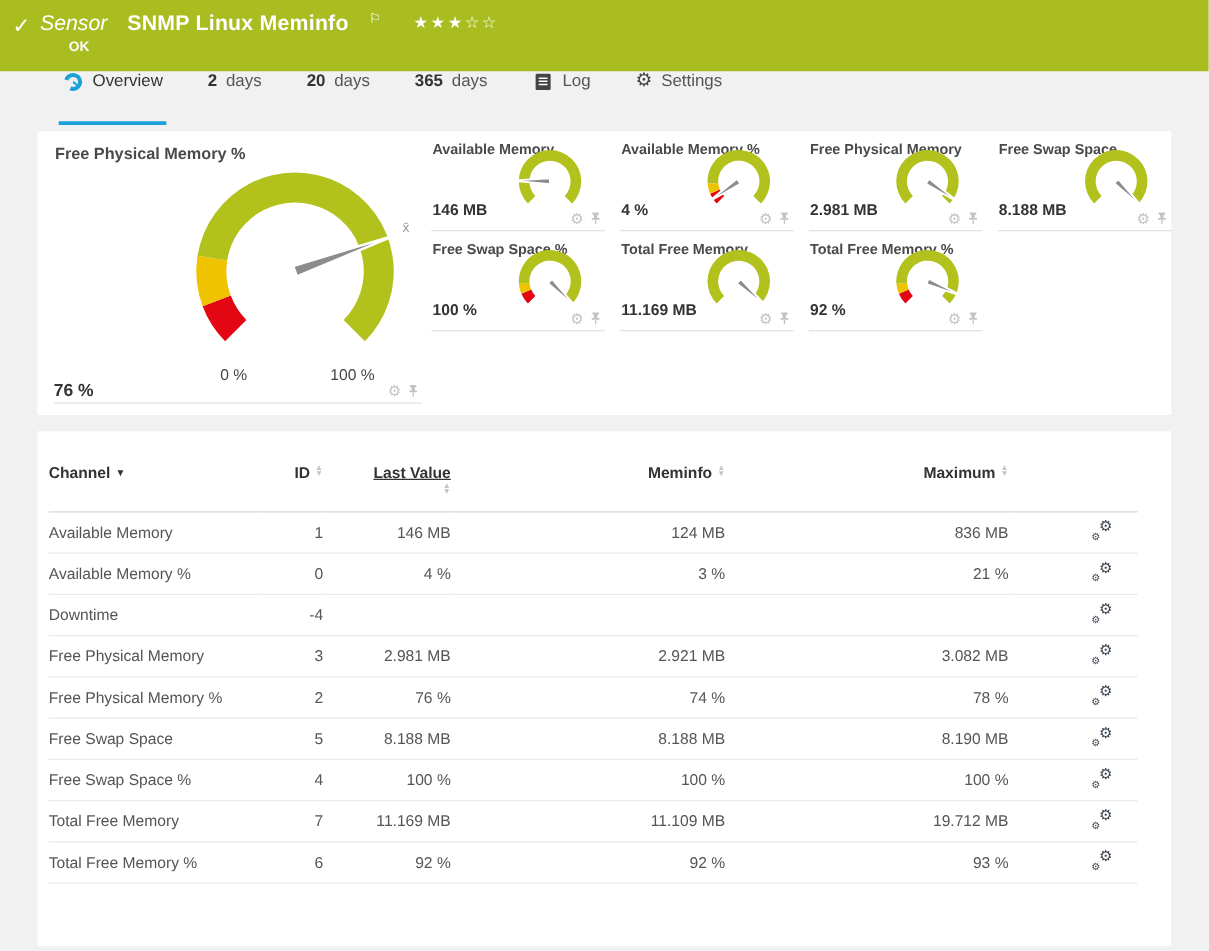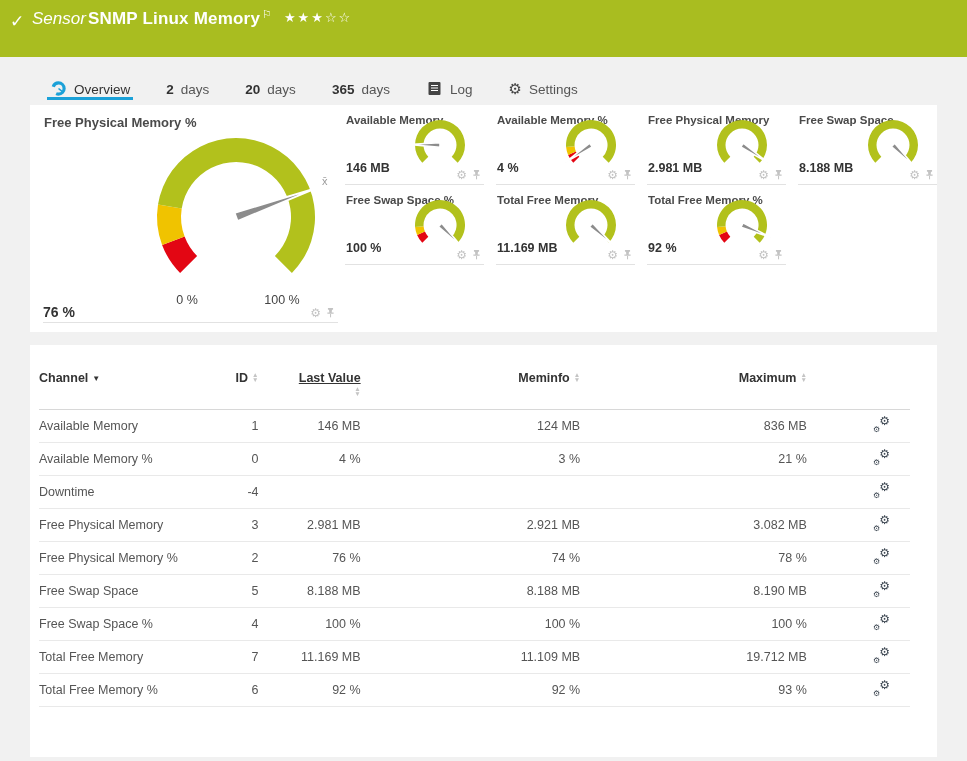--- a/index.html
+++ b/index.html
@@ -9,30 +9,30 @@
     background:#f1f1f1;
     position:relative;
     overflow:hidden;
     color:#555;
   }
   .glyph { font-family:"DejaVu Sans", sans-serif; }
 
   
   .topbar { height:57px; background:#a9bd20; color:#fff; position:relative; padding:9px 0 0 10px; }
   .topbar .check { position:absolute; left:10px; top:11px; font-size:17px; font-weight:bold; }
-  .title-line { margin-left:22px; display:flex; align-items:baseline; gap:2px; }
+  .title-line { margin-left:22px; display:flex; align-items:baseline; gap:16px; }
   .kind { font-style:italic; font-size:17px; }
   .sensor-title { font-weight:bold; font-size:17px; letter-spacing:.2px; }
   .flag { font-size:11px; position:relative; top:-6px; cursor:pointer; }
   .stars { font-size:13px; letter-spacing:2px; position:relative; top:-2px; margin-left:10px; cursor:pointer; }
   .status-line { margin-left:45px; font-size:11px; font-weight:bold; margin-top:3px; }
 
   
   .tabbar { height:43px; display:flex; align-items:stretch; padding-left:47px; }
-  .tab { display:flex; align-items:flex-end; gap:7px; font-size:13.5px; color:#555;
+  .tab { display:flex; align-items:flex-start; gap:7px; font-size:13.5px; color:#555;
          padding:0 3px; margin-right:30px; border-bottom:3px solid transparent; cursor:pointer; }
   .tab .num { font-weight:bold; color:#333; }
   .tab.active { border-bottom-color:#1ba1d8; color:#333; }
   .tab svg { display:block; }
   .tab .glyph { font-size:15px; color:#444; line-height:1; }
 
   
   .panel { background:#fff; margin:0 30px; }
   .panel-gauges { margin-top:5px; height:227px; display:flex; }
   .panel-table  { margin-top:13px; min-height:412px; padding:26px 27px 20px 9px; }
@@ -77,24 +77,25 @@
   .gears .g1 { position:absolute; right:0; top:-3px; font-size:12px; color:#3d4752; }
   .gears .g2 { position:absolute; left:0; bottom:-2px; font-size:8px; color:#3d4752; }
 </style>
 </head>
 <body>
 
 <div class="topbar" style="background: rgb(169, 189, 32);">
   <span class="check glyph">✓</span>
   <div class="title-line">
     <span class="kind">Sensor</span>
-    <span class="sensor-title">SNMP Linux Memory</span>
+    <span class="sensor-title">SNMP Linux Meminfo</span>
     <span class="flag glyph">⚐</span>
     <span class="stars glyph"><span>★★★</span><span>☆☆</span></span>
   </div>
+  <div class="status-line">OK</div>
 </div>
 
 <div class="tabbar" id="tabbar">
     <div class="tab active">
       <svg width="17" height="17" viewBox="0 0 17 17">
         <circle cx="8.5" cy="8.5" r="5.6" fill="none" stroke="#1ba1d8" stroke-width="3.2" stroke-dasharray="28 8" stroke-dashoffset="-19"></circle>
         <line x1="8.5" y1="8.5" x2="13" y2="12.2" stroke="#1ba1d8" stroke-width="1.6"></line>
       </svg>
       <span>Overview</span>
     </div>

